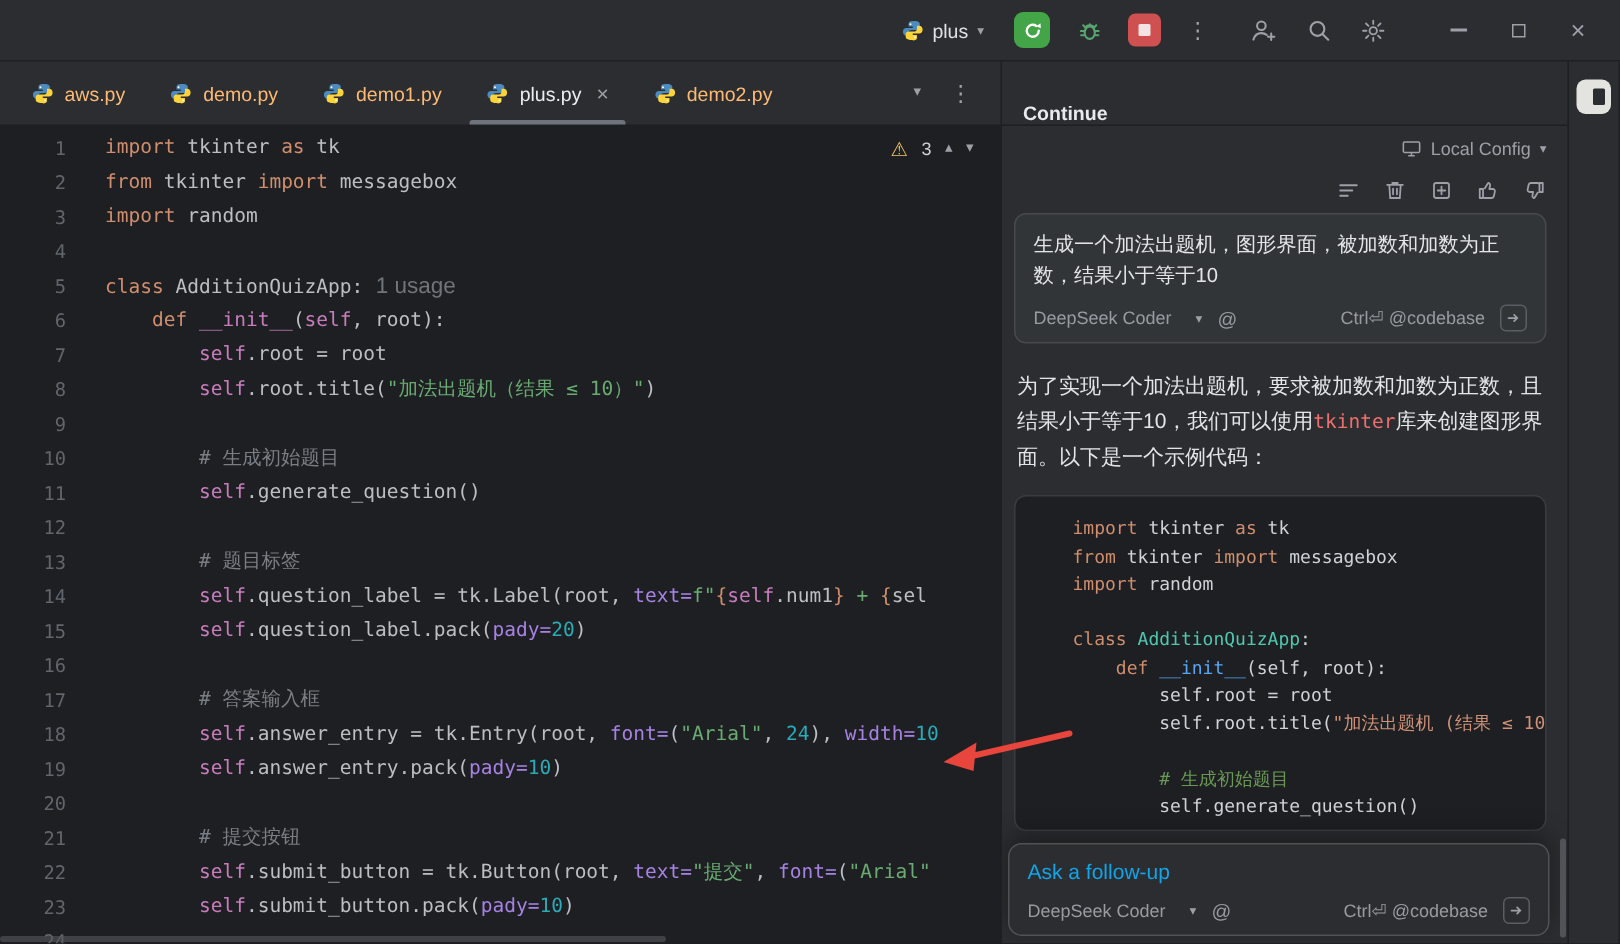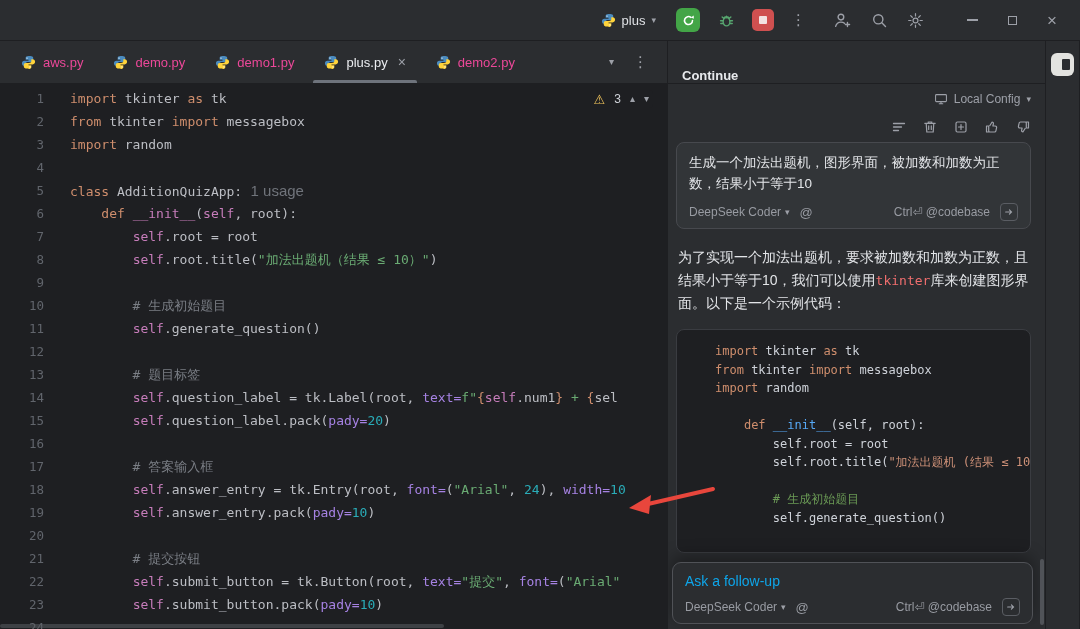--- a/index.html
+++ b/index.html
@@ -22,21 +22,21 @@
 .win-btn{width:40px;height:30px;border:none;background:transparent;display:flex;align-items:center;justify-content:center;color:#9da0a8;}
 .min-bar{width:11px;height:2px;background:#9da0a8;}
 .max-box{width:9px;height:9px;border:1.5px solid #9da0a8;}
 .win-close{font-size:17px;line-height:1;}
 
 
 .main{flex:1;display:flex;min-height:0;}
 .editor-col{width:668px;flex:none;display:flex;flex-direction:column;border-right:1px solid #1e1f22;min-height:0;}
 .tabbar{height:43px;flex:none;background:#2b2d30;border-bottom:1px solid #1e1f22;display:flex;align-items:stretch;padding-left:6px;}
 .tabs{display:flex;align-items:stretch;}
-.tab{display:flex;align-items:center;gap:7px;padding:0 15px;color:#ec4899;font-size:13px;position:relative;cursor:default;}
+.tab{display:flex;align-items:center;gap:7px;padding:0 15px;color:#fdba74;font-size:13px;position:relative;cursor:default;}
 .tab.active{color:#eceef1;}
 .tab.active::after{content:"";position:absolute;left:4px;right:4px;bottom:0;height:3px;background:#6e737c;border-radius:2px 2px 0 0;}
 .tab-ico{display:flex;align-items:center;}
 .tab-close{color:#9da0a8;font-size:14px;margin-left:3px;}
 .tab-extras{display:flex;align-items:center;gap:16px;margin-left:auto;padding-right:16px;color:#9da0a8;}
 .tab-extras .chev{font-size:10px;}
 
 .editor{flex:1;background:#1e1f22;position:relative;overflow:hidden;font-family:"DejaVu Sans Mono","Liberation Mono",monospace;font-size:13px;padding-top:3px;}
 .code-row{display:flex;height:23px;line-height:23px;white-space:pre;}
 .gutter-num{flex:none;width:44px;text-align:right;color:#61656c;font-size:12.5px;}
@@ -52,21 +52,21 @@
 
 .panel-col{width:377px;flex:none;display:flex;flex-direction:column;min-height:0;background:#2b2d30;}
 .panel-header{height:43px;flex:none;border-bottom:1px solid #1e1f22;display:flex;align-items:flex-end;padding-left:14px;color:#e8eaed;font-size:13px;font-weight:700;}
 .panel-body{flex:1;position:relative;overflow:hidden;padding:0 14px 0 8px;}
 .config-row{display:flex;justify-content:flex-end;align-items:center;gap:6px;margin-top:8px;color:#9da0a8;font-size:12px;}
 .actions-row{display:flex;justify-content:flex-end;align-items:center;gap:15px;margin-top:13px;}
 .icon16{width:16px;height:16px;display:block;}
 .user-card{margin-top:7px;background:#323538;border:1px solid #47494e;border-radius:8px;padding:9px 12px 7px;}
 .user-msg{color:#e3e5e8;font-size:13.5px;line-height:21px;}
 .card-footer{display:flex;align-items:center;gap:10px;margin-top:9px;color:#989ba2;font-size:12px;}
-.model-sel{display:flex;align-items:center;gap:4px;cursor:default;}
+.model-sel{display:flex;align-items:center;gap:16px;cursor:default;}
 .at-label{font-size:13px;}
 .hint{margin-left:auto;}
 .send-box{width:18px;height:18px;border:1px solid #5a5d63;border-radius:4px;display:flex;align-items:center;justify-content:center;flex:none;}
 .response{margin:17px 0 0 2px;color:#e3e5e8;font-size:14px;line-height:23px;}
 .inline-code{color:#ef6e6e;font-family:"DejaVu Sans Mono",monospace;font-size:13px;}
 .code-card{margin-top:14px;background:#1e1f22;border:1px solid #3a3c41;border-radius:8px;padding:12px;font-family:"DejaVu Sans Mono","Liberation Mono",monospace;font-size:12px;overflow:hidden;height:224px;}
 .code-card .code-row{height:18.5px;line-height:18.5px;}
 .tok-kw2{color:#cf8e6d}.tok-d{color:#ced2d9}.tok-cls2{color:#4ec9b0}.tok-fn2{color:#56a8f5}.tok-str2{color:#ce9178}.tok-com2{color:#6a9955}
 .followup-card{position:absolute;left:4px;right:12px;bottom:5px;background:#2b2d30;border:1px solid #505257;border-radius:9px;padding:10px 12px 7px;box-shadow:0 -6px 16px rgba(0,0,0,.35);}
 .placeholder{color:#0ea5e9;font-size:14px;}
@@ -297,20 +297,21 @@
 
         <div class="response">
           <span>为了实现一个加法出题机，要求被加数和加数为正数，且结果小于等于10，我们可以使用</span><span class="inline-code">tkinter</span><span>库来创建图形界面。以下是一个示例代码：</span>
         </div>
 
         <div class="code-card">
             <div class="code-row"><span class="code-text"><span class="tok-kw2">import</span><span class="tok-d"> tkinter </span><span class="tok-kw2">as</span><span class="tok-d"> tk</span></span></div>
             <div class="code-row"><span class="code-text"><span class="tok-kw2">from</span><span class="tok-d"> tkinter </span><span class="tok-kw2">import</span><span class="tok-d"> messagebox</span></span></div>
             <div class="code-row"><span class="code-text"><span class="tok-kw2">import</span><span class="tok-d"> random</span></span></div>
             <div class="code-row"><span class="code-text"></span></div>
+            <div class="code-row"><span class="code-text"><span class="tok-kw2">class</span><span class="tok-d"> </span><span class="tok-cls2">AdditionQuizApp</span><span class="tok-d">:</span></span></div>
             <div class="code-row"><span class="code-text"><span class="tok-d">    </span><span class="tok-kw2">def</span><span class="tok-d"> </span><span class="tok-fn2">__init__</span><span class="tok-d">(self, root):</span></span></div>
             <div class="code-row"><span class="code-text"><span class="tok-d">        self.root = root</span></span></div>
             <div class="code-row"><span class="code-text"><span class="tok-d">        self.root.title(</span><span class="tok-str2">"加法出题机 (结果 ≤ 10)"</span></span></div>
             <div class="code-row"><span class="code-text"></span></div>
             <div class="code-row"><span class="code-text"><span class="tok-com2">        # 生成初始题目</span></span></div>
             <div class="code-row"><span class="code-text"><span class="tok-d">        self.generate_question()</span></span></div>
           </div>
 
         <div class="followup-card">
           <div class="placeholder">Ask a follow-up</div>

